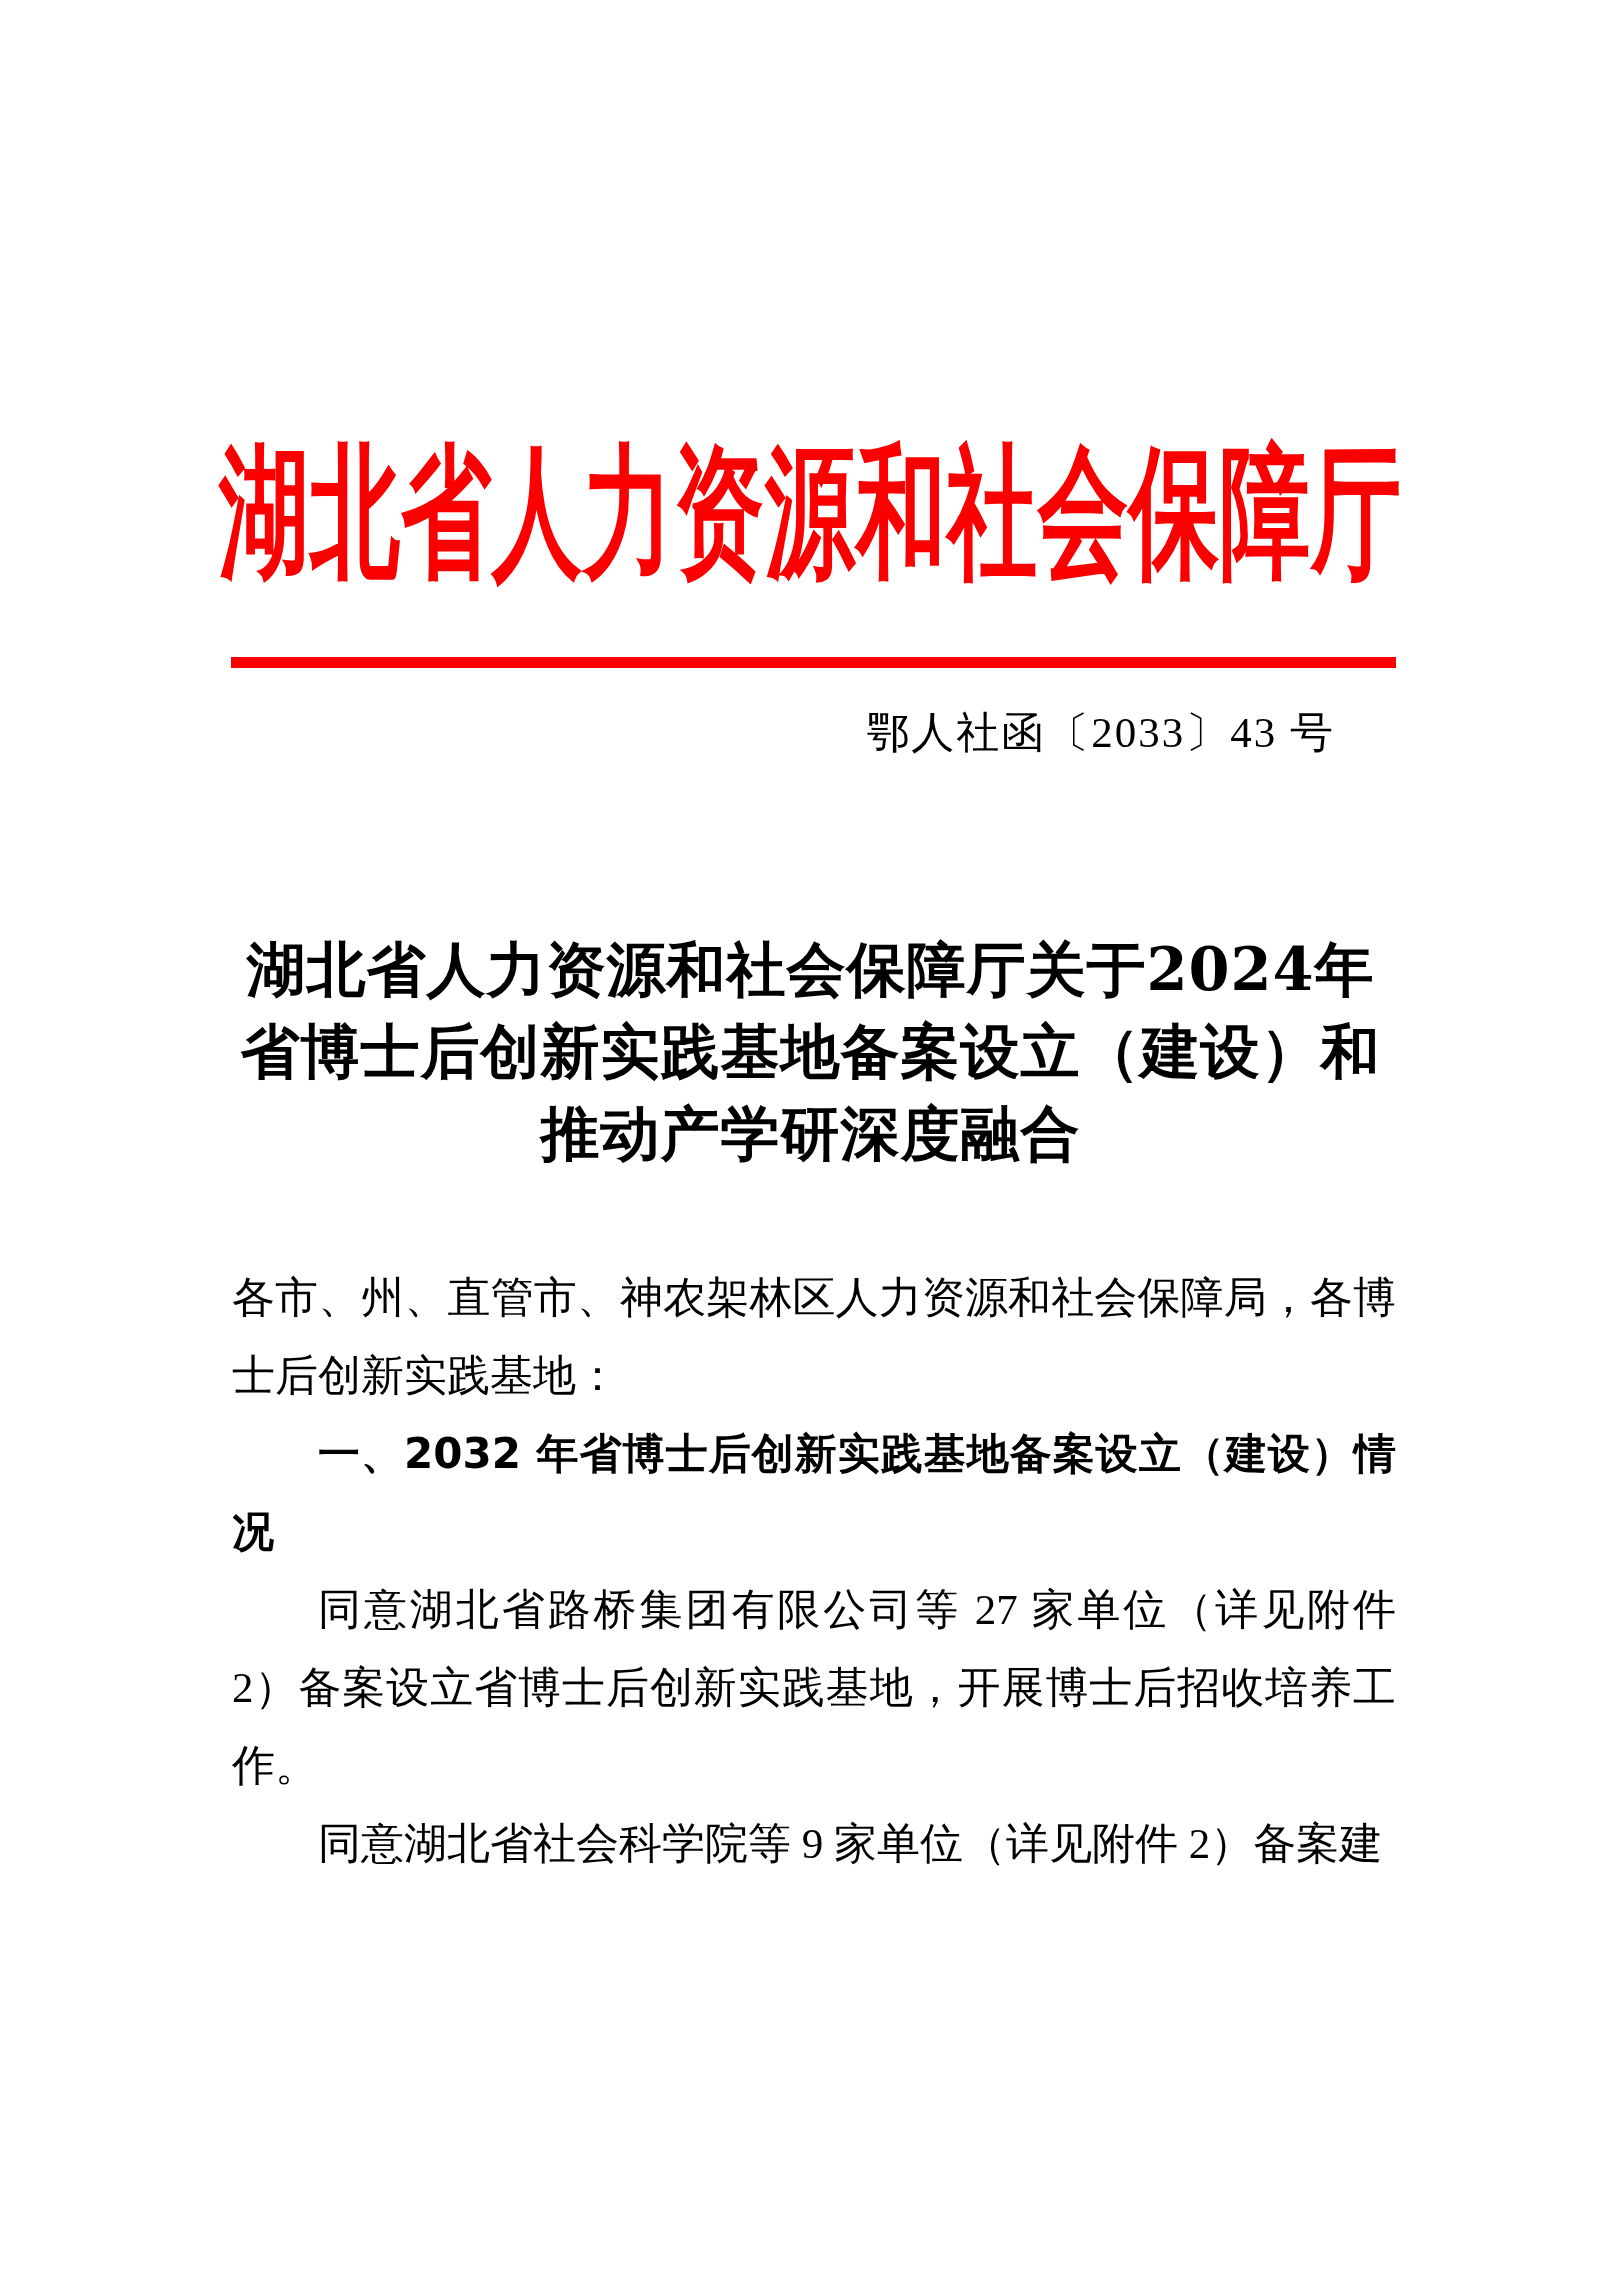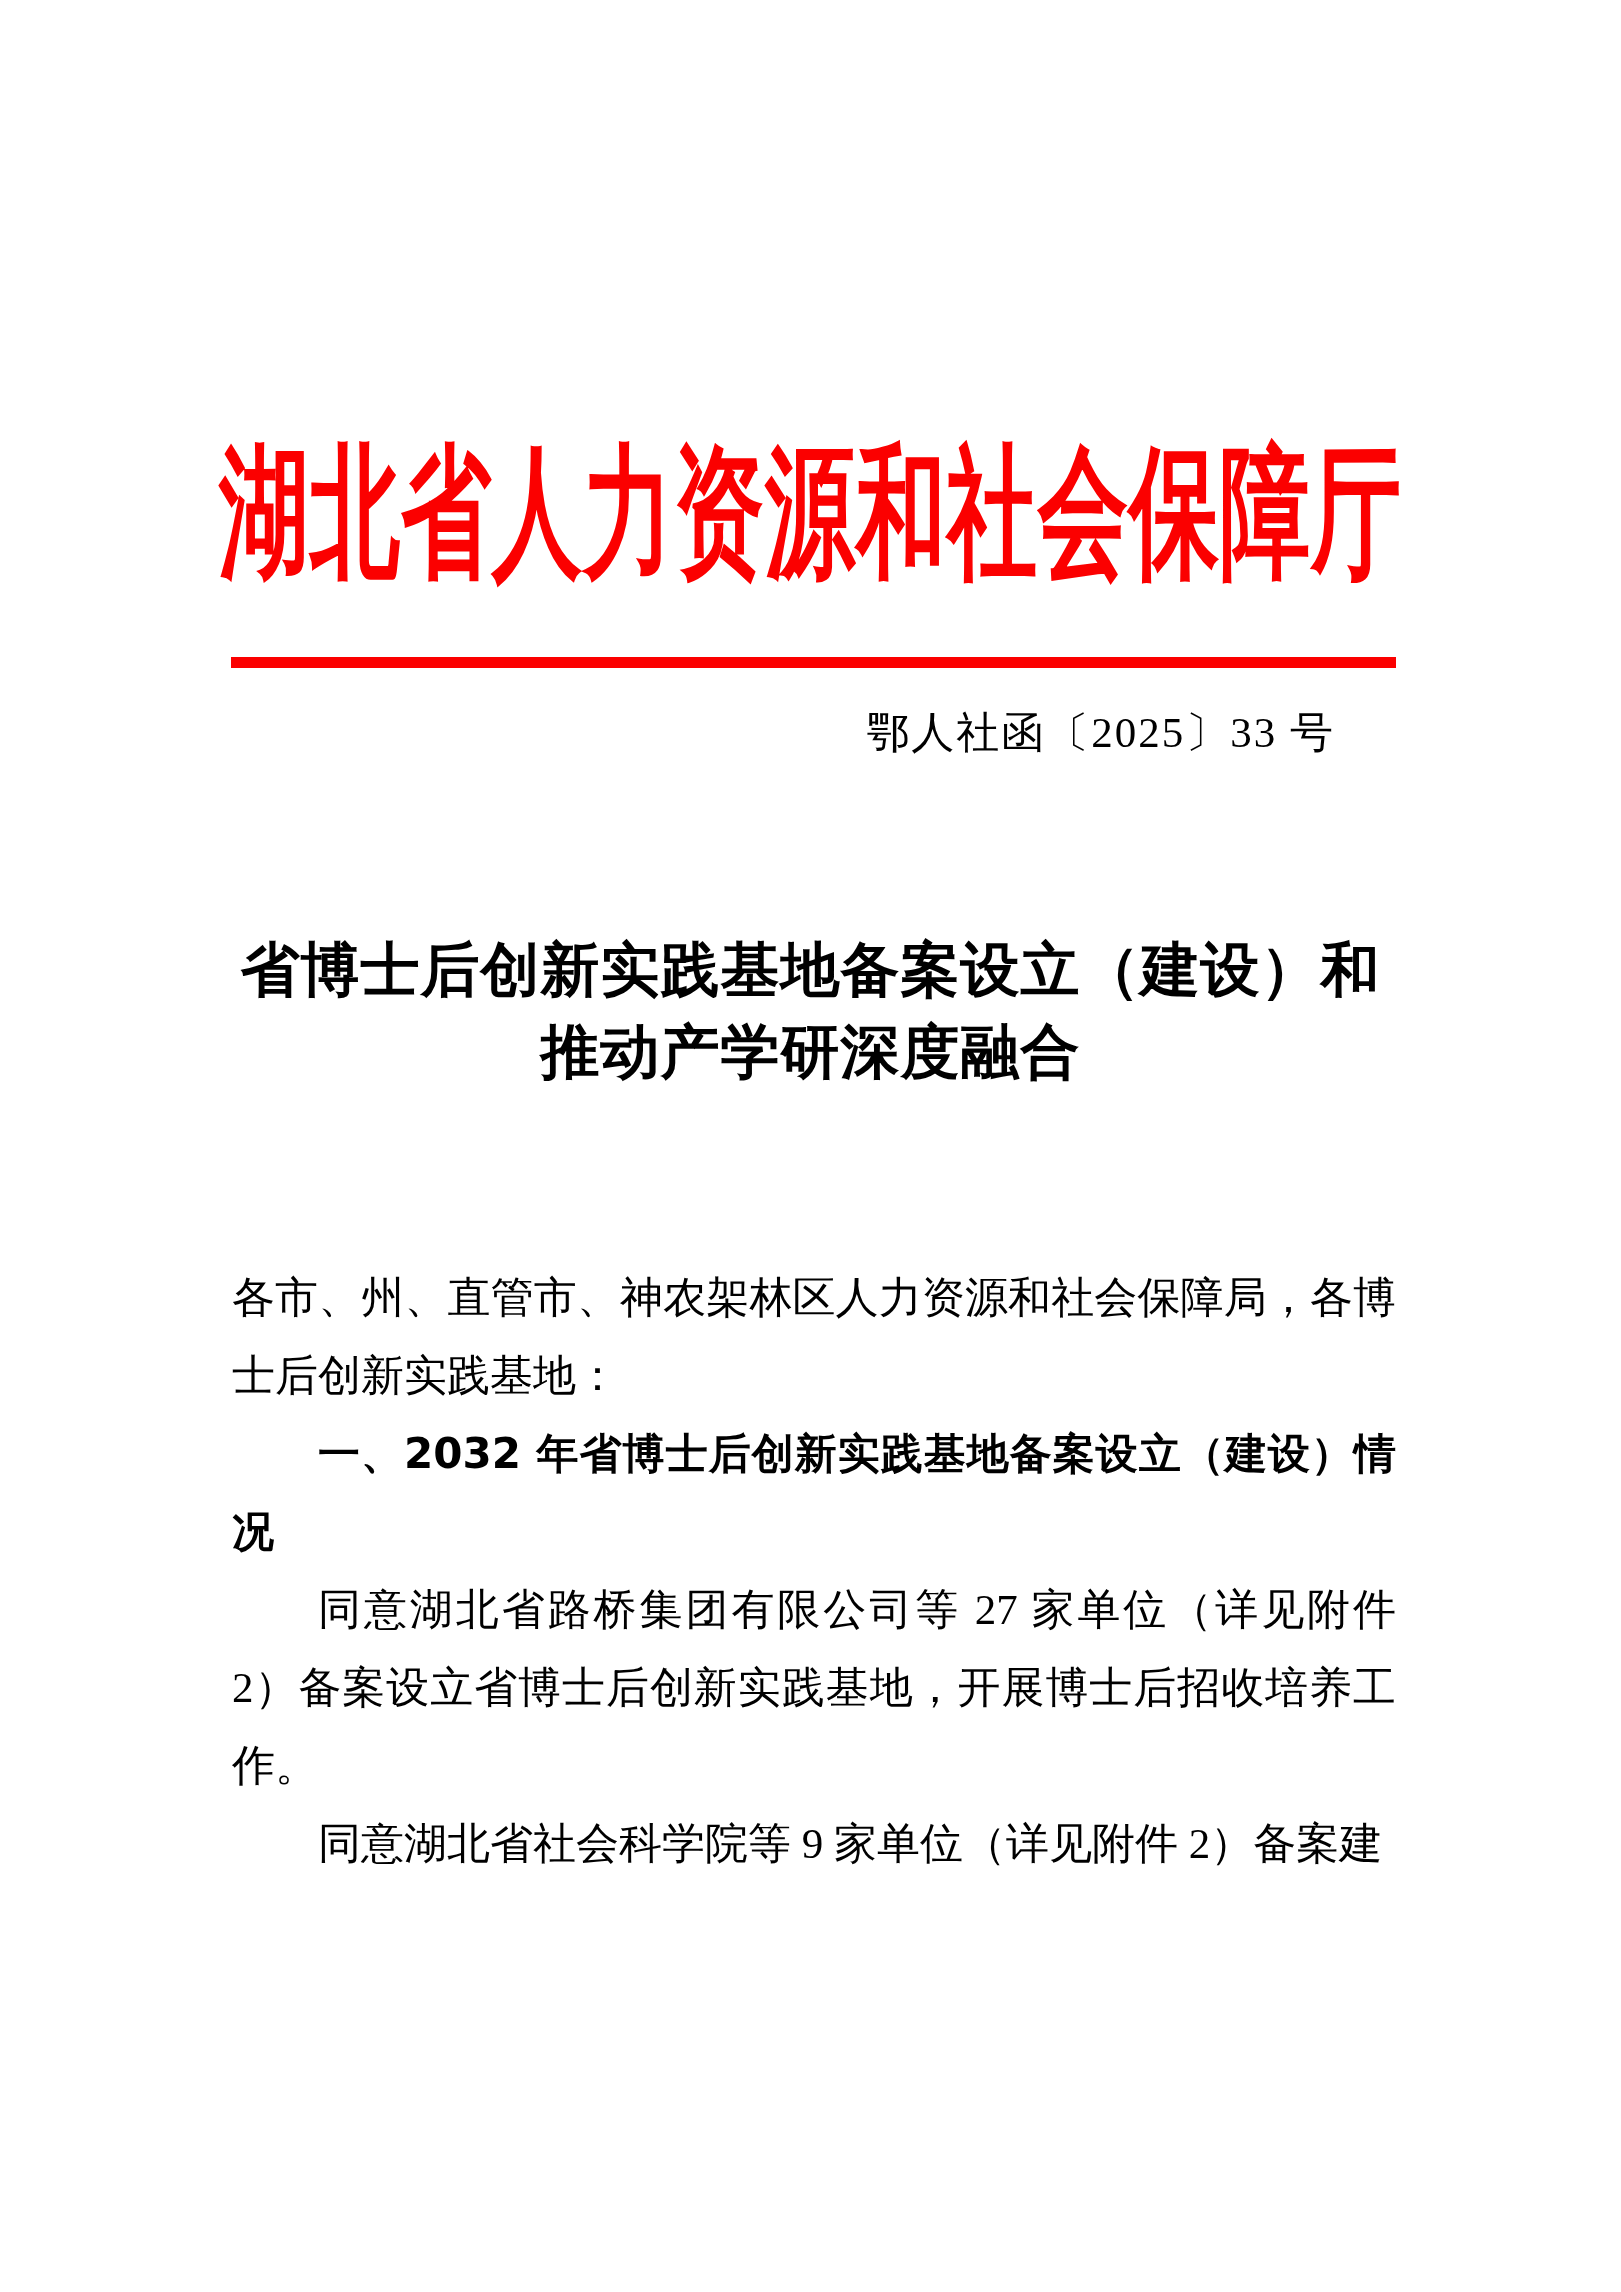--- a/index.html
+++ b/index.html
@@ -85,23 +85,24 @@
 </style>
 </head>
 <body>
 
 <div class="page">
 
   <div class="letterhead">湖北省人力资源和社会保障厅</div>
 
   <div class="red-line"></div>
 
-  <div class="doc-number">鄂人社函〔2025〕33 号</div>
+  <div class="doc-number">鄂人社函〔2033〕43 号</div>
 
   <h1 class="doc-title">
+    <span class="title-line">湖北省人力资源和社会保障厅关于2024年</span>
     <span class="title-line">省博士后创新实践基地备案设立（建设）和</span>
     <span class="title-line">推动产学研深度融合</span>
   </h1>
 
   <div class="body-text">
     <p class="salutation">各市、州、直管市、神农架林区人力资源和社会保障局，各博士后创新实践基地：</p>
     <p class="para heading">一、2032 年省博士后创新实践基地备案设立（建设）情况</p>
     <p class="para">同意湖北省路桥集团有限公司等 27 家单位（详见附件 2）备案设立省博士后创新实践基地，开展博士后招收培养工作。</p>
     <p class="para">同意湖北省社会科学院等 9 家单位（详见附件 2）备案建</p>
   </div>

